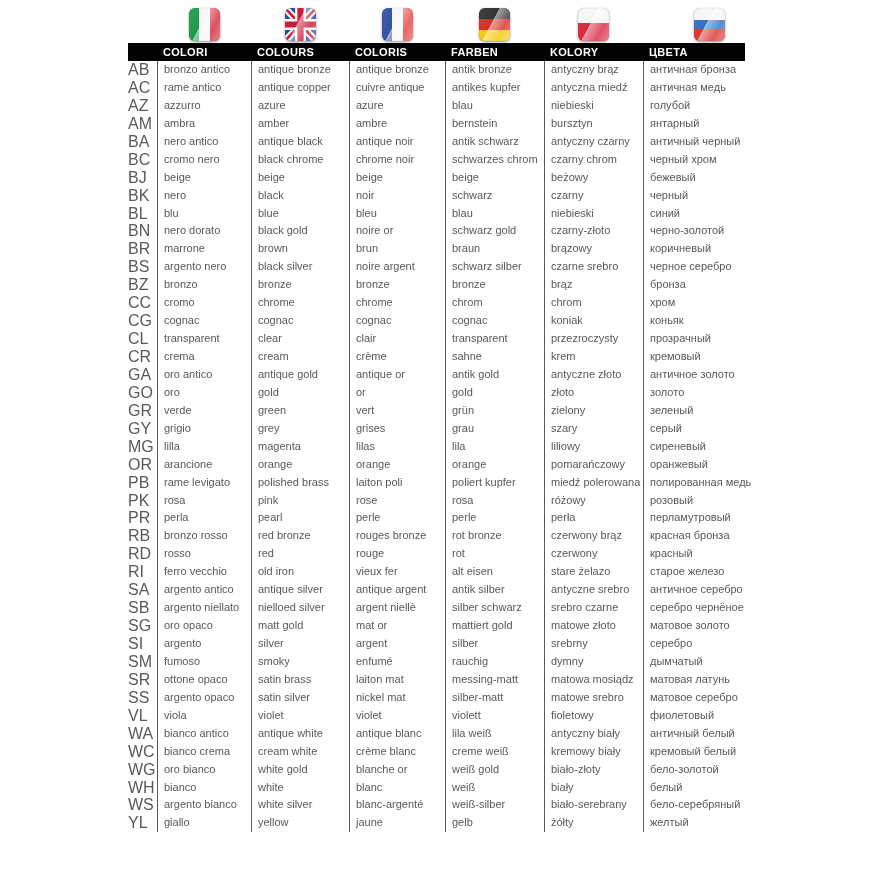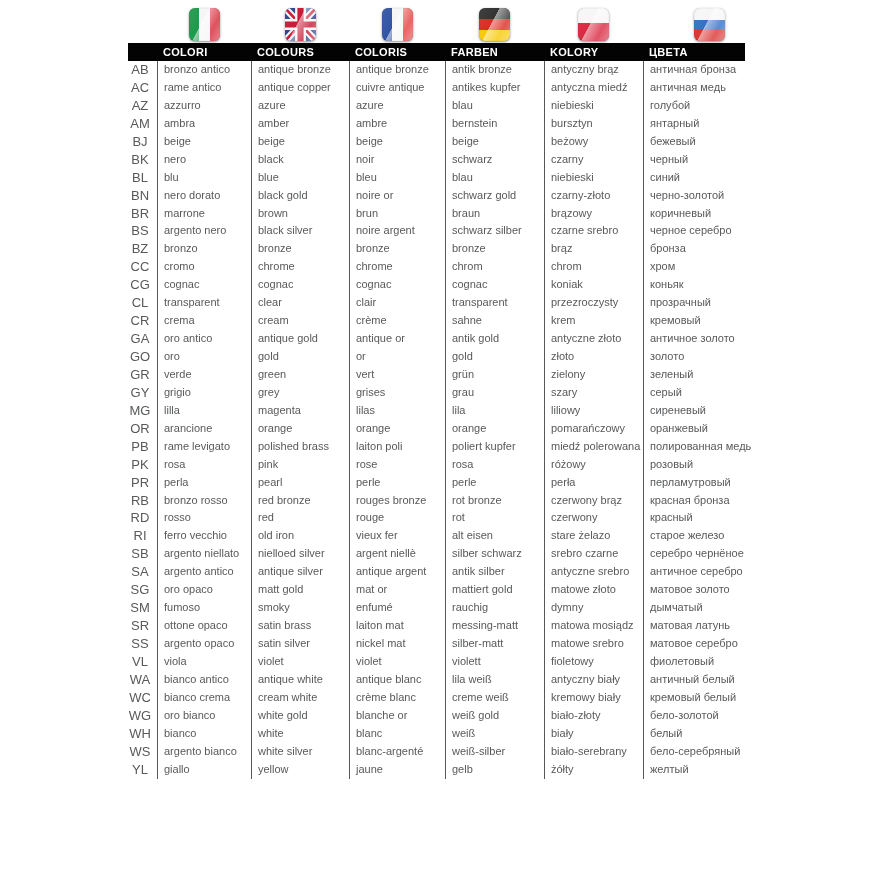--- a/index.html
+++ b/index.html
@@ -47,21 +47,21 @@
 
   
   .tbody{width:647px;}
   .row{display:grid;grid-template-columns:29px 94px 98px 96px 99px 99px 132px;height:17.95px;}
   .cell{
     border-left:1px solid #565759;
     font-size:11px;color:#58595b;line-height:17.95px;
     padding-left:6px;white-space:nowrap;overflow:visible;
   }
   .cell.code{
-    border-left:none;text-align:center;padding-left:0;padding-right:5px;font-size:13px;
+    border-left:none;text-align:left;padding-left:0;padding-right:5px;font-size:16px;
   }
 </style>
 </head>
 <body>
 
 <div class="page">
   <div class="table-wrap">
 
     <div class="flags-row">
       <div class="fcell"></div>
@@ -137,21 +137,39 @@
   <div class="row">
     <div class="cell code">AM</div>
     <div class="cell">ambra</div>
     <div class="cell">amber</div>
     <div class="cell">ambre</div>
     <div class="cell">bernstein</div>
     <div class="cell">bursztyn</div>
     <div class="cell">янтарный</div>
   </div>
 
-
+  <div class="row">
+    <div class="cell code">BA</div>
+    <div class="cell">nero antico</div>
+    <div class="cell">antique black</div>
+    <div class="cell">antique noir</div>
+    <div class="cell">antik schwarz</div>
+    <div class="cell">antyczny czarny</div>
+    <div class="cell">античный черный</div>
+  </div>
+
+  <div class="row">
+    <div class="cell code">BC</div>
+    <div class="cell">cromo nero</div>
+    <div class="cell">black chrome</div>
+    <div class="cell">chrome noir</div>
+    <div class="cell">schwarzes chrom</div>
+    <div class="cell">czarny chrom</div>
+    <div class="cell">черный хром</div>
+  </div>
 
 
   <div class="row">
     <div class="cell code">BJ</div>
     <div class="cell">beige</div>
     <div class="cell">beige</div>
     <div class="cell">beige</div>
     <div class="cell">beige</div>
     <div class="cell">beżowy</div>
     <div class="cell">бежевый</div>
@@ -372,49 +390,58 @@
     <div class="cell code">RI</div>
     <div class="cell">ferro vecchio</div>
     <div class="cell">old iron</div>
     <div class="cell">vieux fer</div>
     <div class="cell">alt eisen</div>
     <div class="cell">stare żelazo</div>
     <div class="cell">старое железо</div>
   </div>
 
   <div class="row">
+    <div class="cell code">SA</div>
+    <div class="cell">argento antico</div>
+    <div class="cell">antique silver</div>
+    <div class="cell">antique argent</div>
+    <div class="cell">antik silber</div>
+    <div class="cell">antyczne srebro</div>
+    <div class="cell">античное серебро</div>
+  </div>
+
+  <div class="row">
     <div class="cell code">SB</div>
     <div class="cell">argento niellato</div>
     <div class="cell">nielloed silver</div>
     <div class="cell">argent niellè</div>
     <div class="cell">silber schwarz</div>
     <div class="cell">srebro czarne</div>
     <div class="cell">серебро чернёное</div>
   </div>
 
   <div class="row">
-    <div class="cell code">SA</div>
-    <div class="cell">argento antico</div>
-    <div class="cell">antique silver</div>
-    <div class="cell">antique argent</div>
-    <div class="cell">antik silber</div>
-    <div class="cell">antyczne srebro</div>
-    <div class="cell">античное серебро</div>
-  </div>
-
-  <div class="row">
     <div class="cell code">SG</div>
     <div class="cell">oro opaco</div>
     <div class="cell">matt gold</div>
     <div class="cell">mat or</div>
     <div class="cell">mattiert gold</div>
     <div class="cell">matowe złoto</div>
     <div class="cell">матовое золото</div>
   </div>
 
+  <div class="row">
+    <div class="cell code">SI</div>
+    <div class="cell">argento</div>
+    <div class="cell">silver</div>
+    <div class="cell">argent</div>
+    <div class="cell">silber</div>
+    <div class="cell">srebrny</div>
+    <div class="cell">серебро</div>
+  </div>
 
   <div class="row">
     <div class="cell code">SM</div>
     <div class="cell">fumoso</div>
     <div class="cell">smoky</div>
     <div class="cell">enfumé</div>
     <div class="cell">rauchig</div>
     <div class="cell">dymny</div>
     <div class="cell">дымчатый</div>
   </div>

